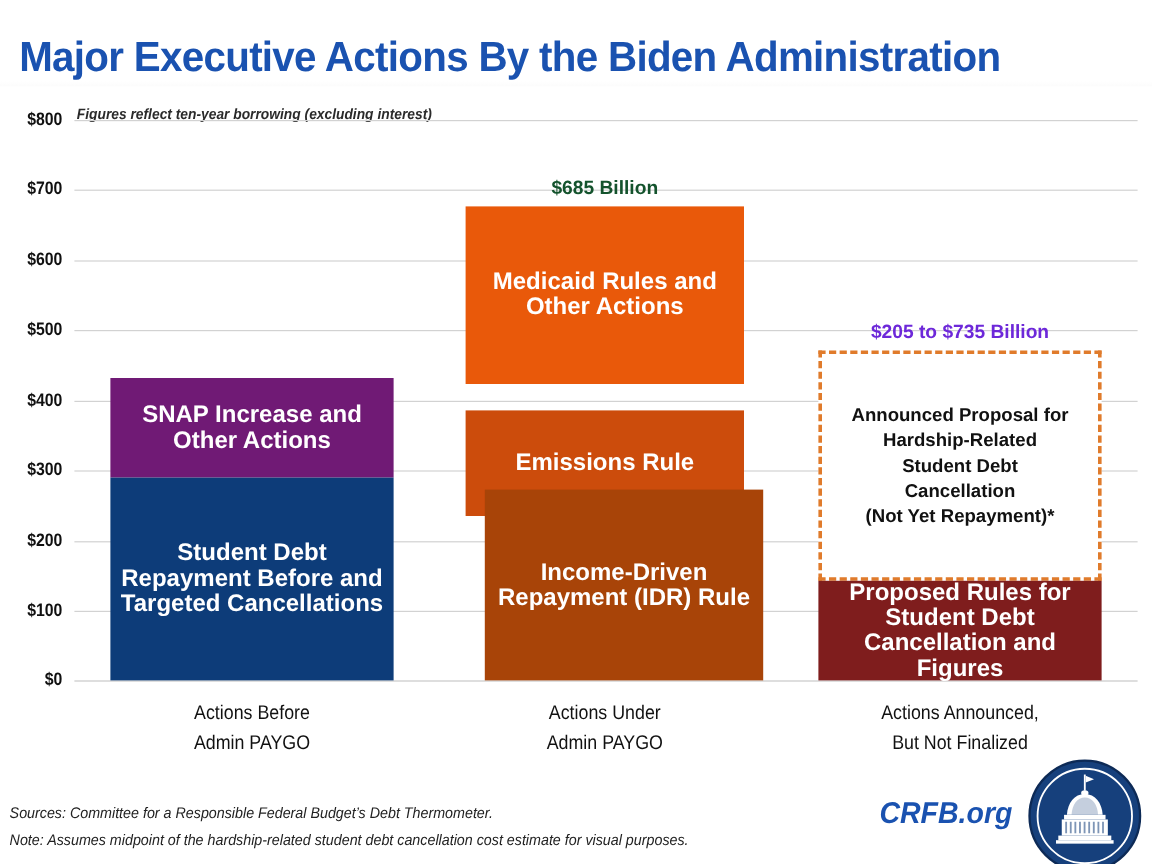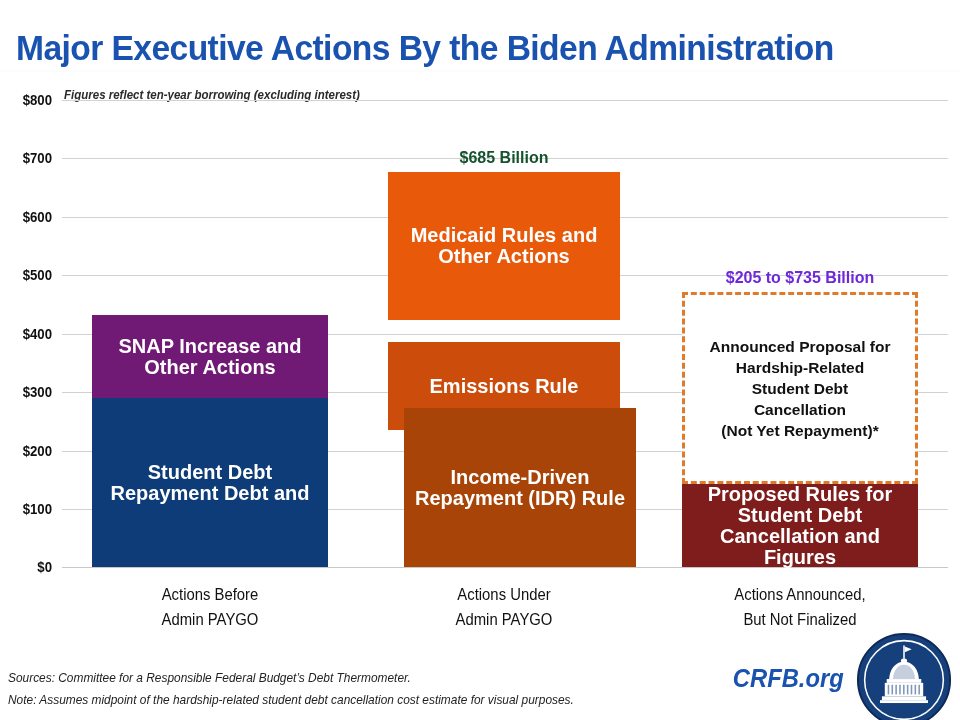--- a/index.html
+++ b/index.html
@@ -189,21 +189,22 @@
     <div class="seg" style="left:0; top:243px; width:236px; height:83px; background:#701a75;">
       <span>
         <span>SNAP Increase and</span><br>
         <span>Other Actions</span>
       </span>
     </div>
 
     <div class="seg" style="left:0; top:326px; width:236px; height:169px; background:#0d3c79;">
       <span>
         <span>Student Debt</span><br>
-        <span>Repayment Debt and</span><br>
+        <span>Repayment Before and</span><br>
+        <span>Targeted Cancellations</span>
       </span>
     </div>
   </div>
 
   <div class="bar-group" style="left:388px; top:0; width:232px; height:495px;">
 
     <div class="bar-total" style="top:77px; color:#14532d;">$685 Billion</div>
 
     <div class="seg" style="left:0; top:100px; width:232px; height:148px; background:#e9590a;">
       <span>

